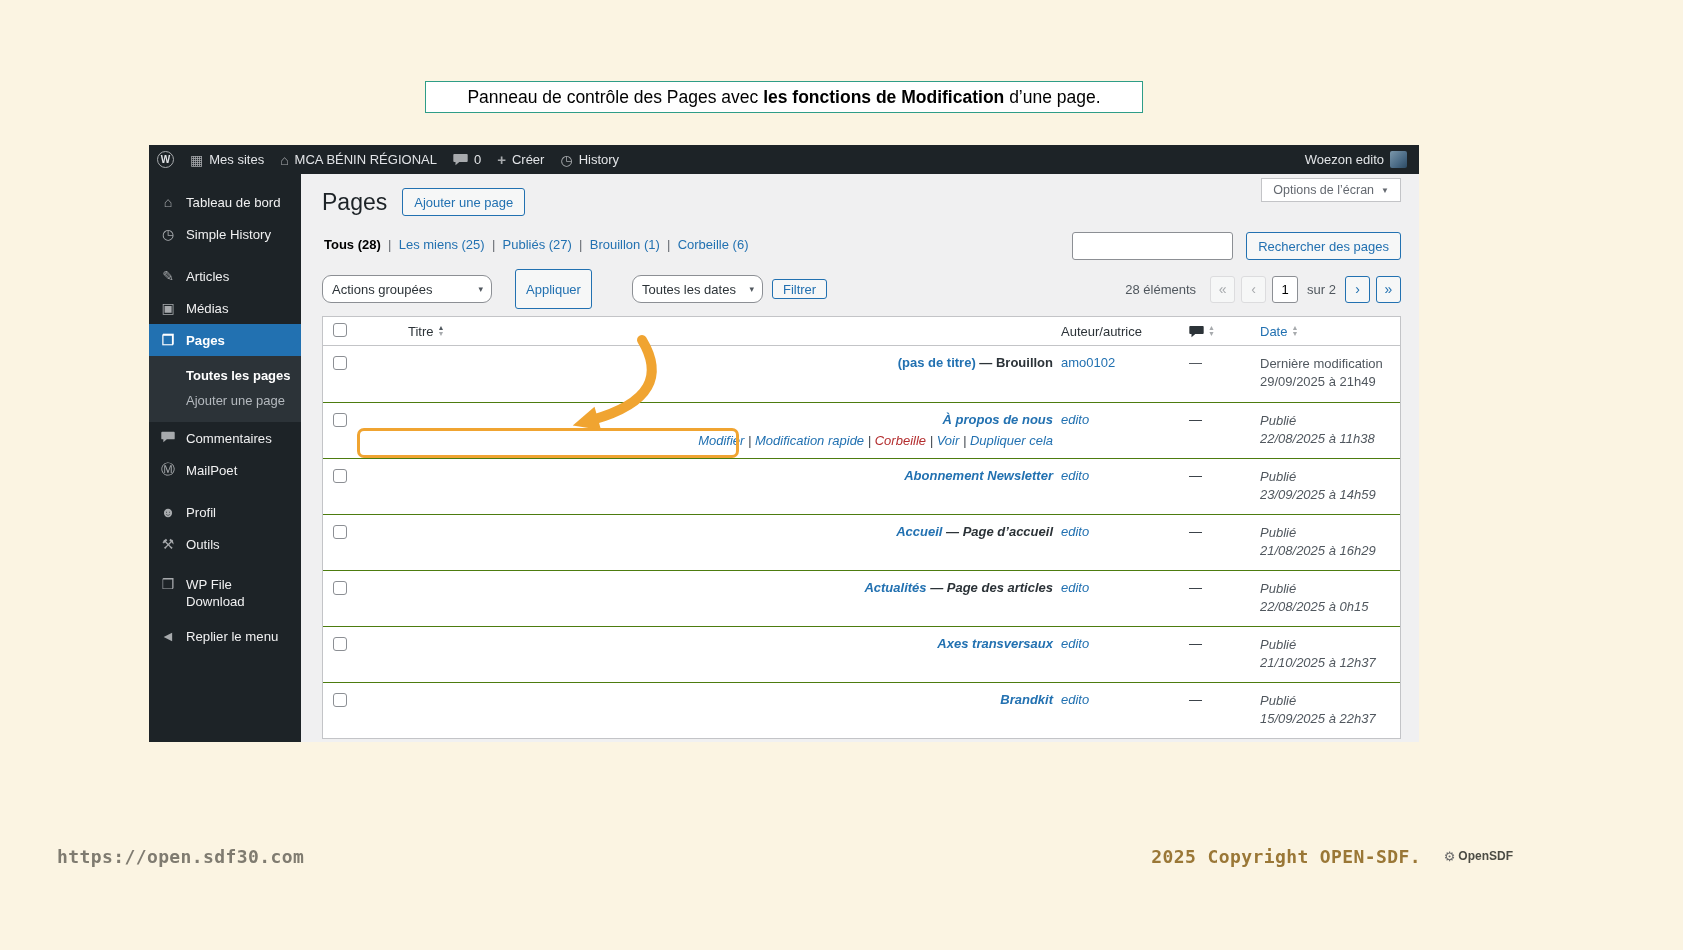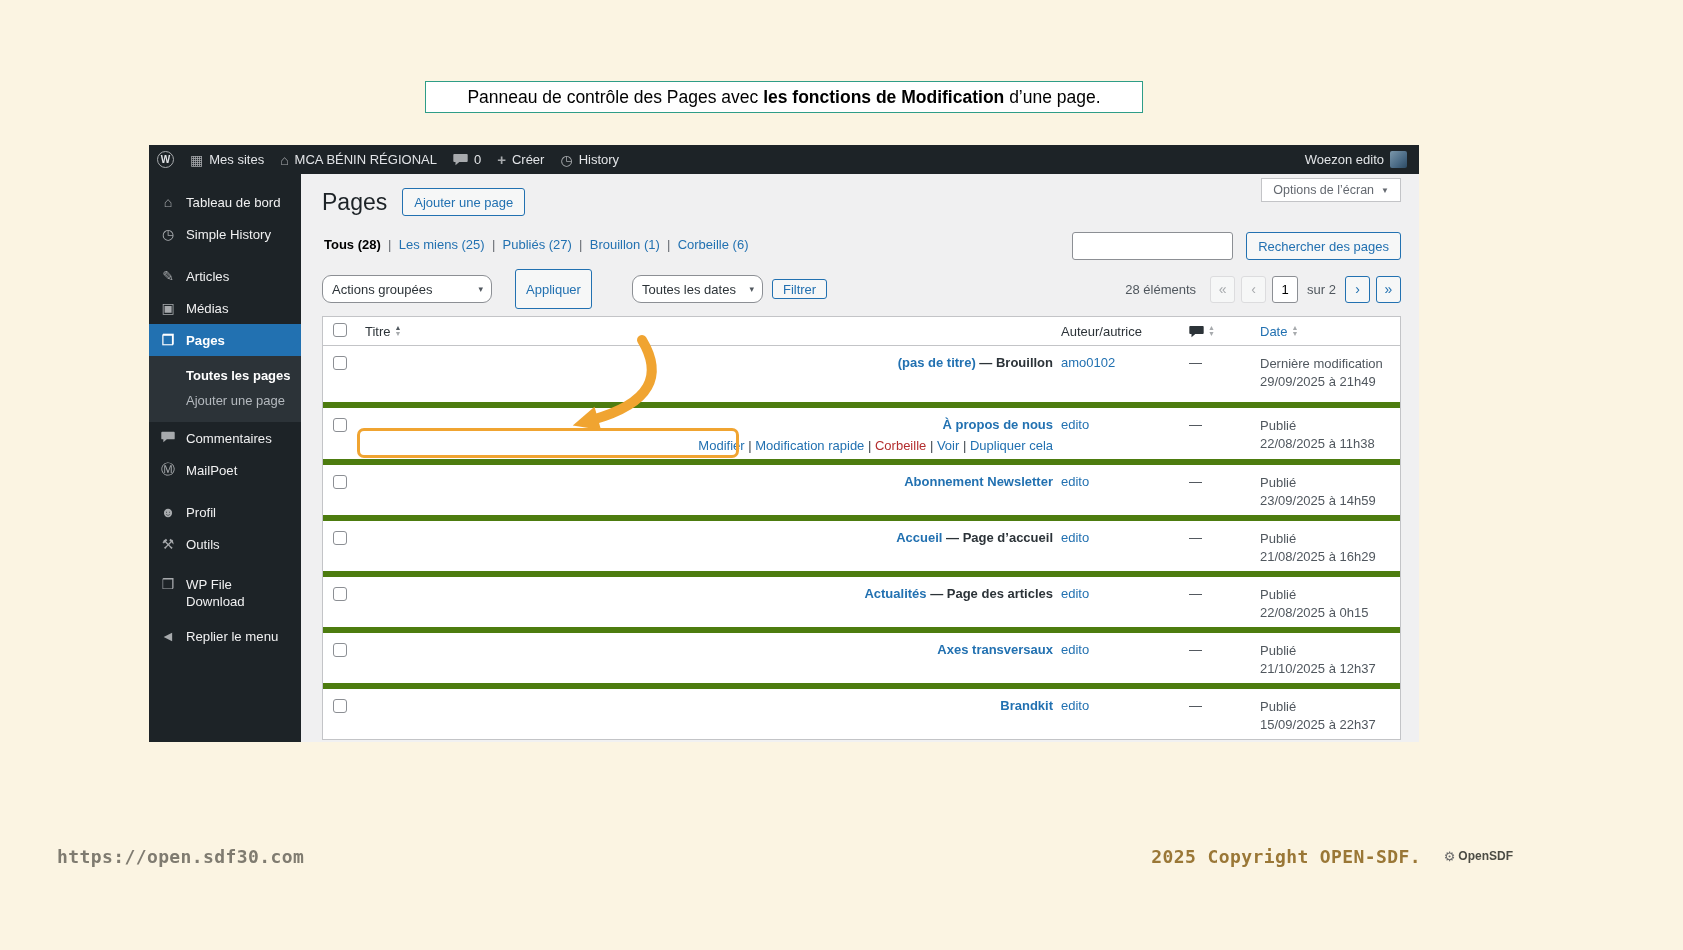--- a/index.html
+++ b/index.html
@@ -91,21 +91,21 @@
   .page-num-input { width:26px; height:27px; border:1px solid #8c8f94; border-radius:3px;
     text-align:center; font-size:13px; background:#fff; font-family:"Liberation Sans",sans-serif; }
   .page-of { color:#50575e; padding:0 3px; }
 
   
   .list-table { position:absolute; left:21px; right:18px; top:142px; background:#fff;
     border:1px solid #c3c4c7; }
   .thead, .trow { display:grid; grid-template-columns:36px 1fr 128px 71px 140px; }
   .thead { height:29px; border-bottom:1px solid #c3c4c7; align-items:center; }
   .trow { min-height:56px; }
-  .trow + .trow { border-top:6px solid #4d7c0f; }
+  .trow + .trow { border-top:1px solid #4d7c0f;font-style:italic; }
   .checkbox { width:14px; height:14px; border:1px solid #8c8f94; border-radius:3px;
     background:#fff; display:inline-block; margin-left:10px; cursor:pointer; }
   .thead .checkbox { margin-top:0; }
   .trow .checkbox { margin-top:10px; }
   .th-sort { display:flex; align-items:center; gap:4px; cursor:pointer; text-decoration:none; }
   .th-title-label { color:#2c3338; font-weight:400; }
   .th-date-label { color:#2271b1; }
   .sort-arrows { display:inline-flex; flex-direction:column; line-height:6px; font-size:7px; }
   .sa-up { color:#50575e; } .sa-down { color:#a7aaad; }
   .sa-up.light { color:#a7aaad; }
@@ -287,21 +287,21 @@
           <input class="page-num-input" value="1" style="">
           <span class="page-of">sur 2</span>
           <span class="page-btn enabled">›</span>
           <span class="page-btn enabled">»</span>
         </div>
       </div>
 
       <div class="list-table">
         <div class="thead">
           <div><span class="checkbox"></span></div>
-          <div style="padding-left:6px;">
+          <div style="padding-left:6px;margin-left:43px;">
             <a class="th-sort">
               <span class="th-title-label">Titre</span>
               <span class="sort-arrows">
                   <span class="sa-up">▲</span>
                   <span class="sa-down">▼</span>
                 </span>
             </a>
           </div>
           <div><span class="th-author-label">Auteur/autrice</span></div>
           <div>

